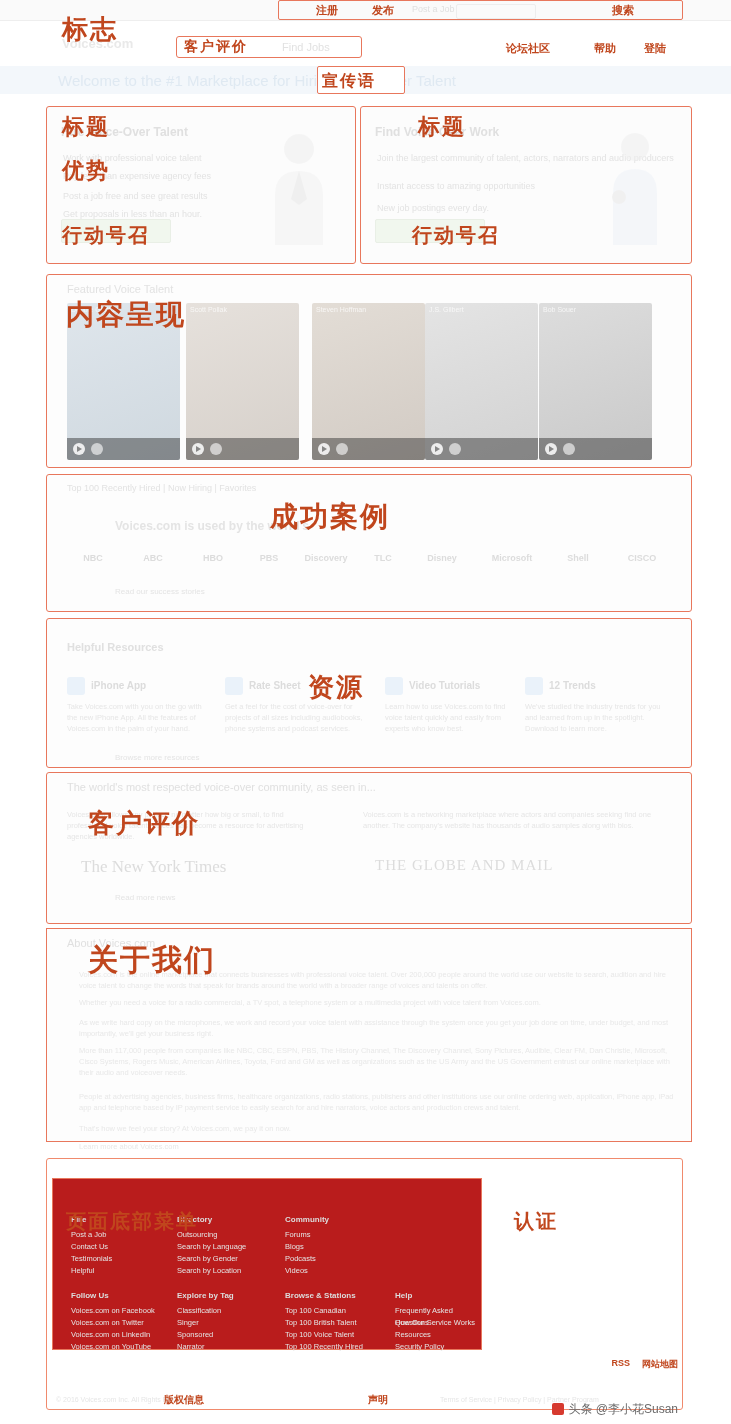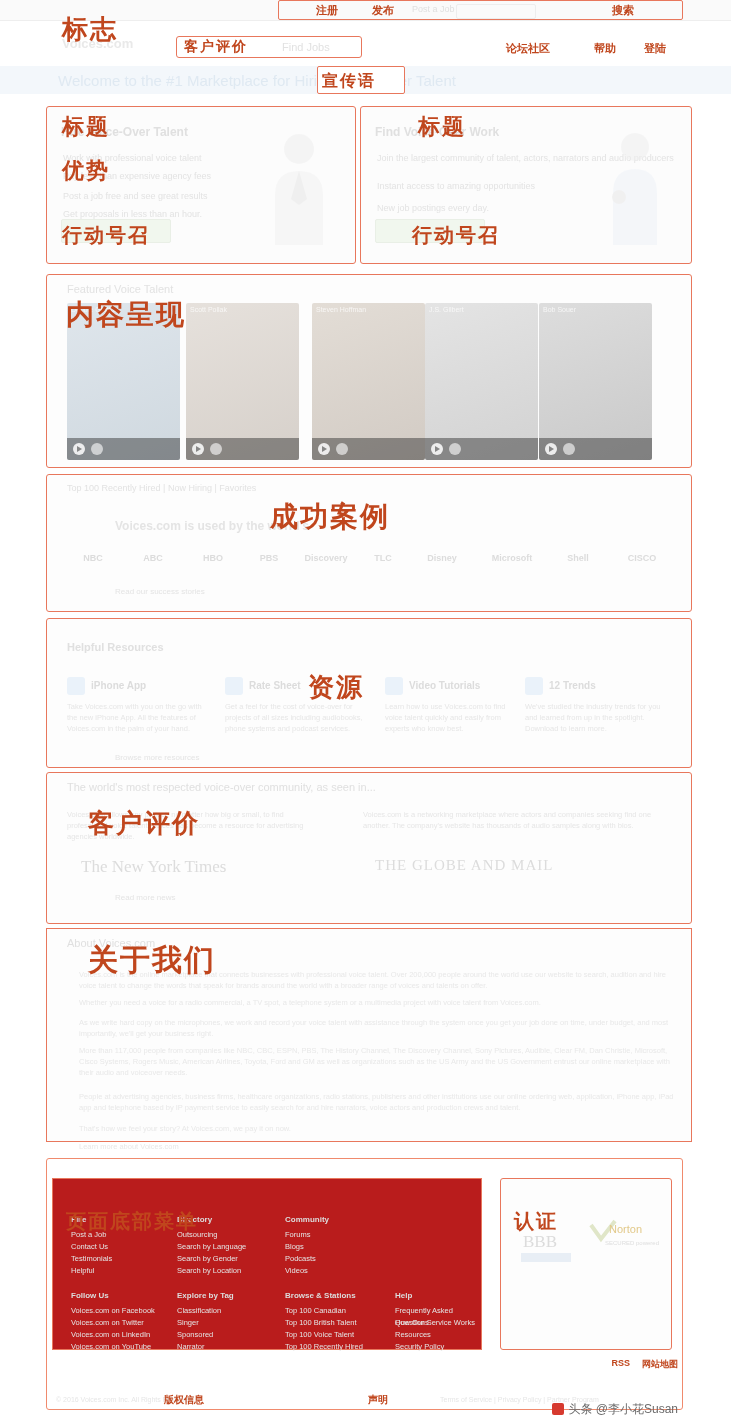--- a/index.html
+++ b/index.html
@@ -283,31 +283,20 @@
     <div class="fcol-i" style="left:232px;top:150px">Top 100 Voice Talent</div>
     <div class="fcol-i" style="left:232px;top:162px">Top 100 Recently Hired</div>
 
     <div class="fcol-h" style="left:342px;top:112px">Help</div>
     <div class="fcol-i" style="left:342px;top:126px">Frequently Asked Questions</div>
     <div class="fcol-i" style="left:342px;top:138px">How Our Service Works</div>
     <div class="fcol-i" style="left:342px;top:150px">Resources</div>
     <div class="fcol-i" style="left:342px;top:162px">Security Policy</div>
   </div>
 
-  <div class="cert">
-    <svg class="bbb" viewBox="0 0 56 46">
-      <text x="4" y="26" font-size="17" font-family="Liberation Serif, serif" fill="#dcdcdc">BBB</text>
-      <rect x="2" y="32" width="50" height="9" fill="#e8eef5"></rect>
-    </svg>
-    <svg class="norton" viewBox="0 0 74 40">
-      <path d="M6 8 l10 14 l14 -18" stroke="#e0e6c8" stroke-width="4" fill="none"></path>
-      <text x="24" y="16" font-size="11" fill="#e2c98a" font-family="Liberation Sans, sans-serif">Norton</text>
-      <text x="20" y="28" font-size="6" fill="#dedede" font-family="Liberation Sans, sans-serif">SECURED  powered by VeriSign</text>
-    </svg>
-  </div>
   <div class="lbl" style="left:514px;top:1208px;font-size:20px">认证</div>
   <div class="lbl" style="left:66px;top:1208px;font-size:20px">页面底部菜单</div>
 
   <div class="rss">RSS</div>
   <div class="sitemap">网站地图</div>
 
   <div class="legal" style="left:56px">© 2016 Voices.com Inc. All Rights Reserved.</div>
   <div class="legal" style="left:440px">Terms of Service  |  Privacy Policy  |  Partner Program</div>
   <div class="copy">版权信息</div>
   <div class="decl">声明</div>

